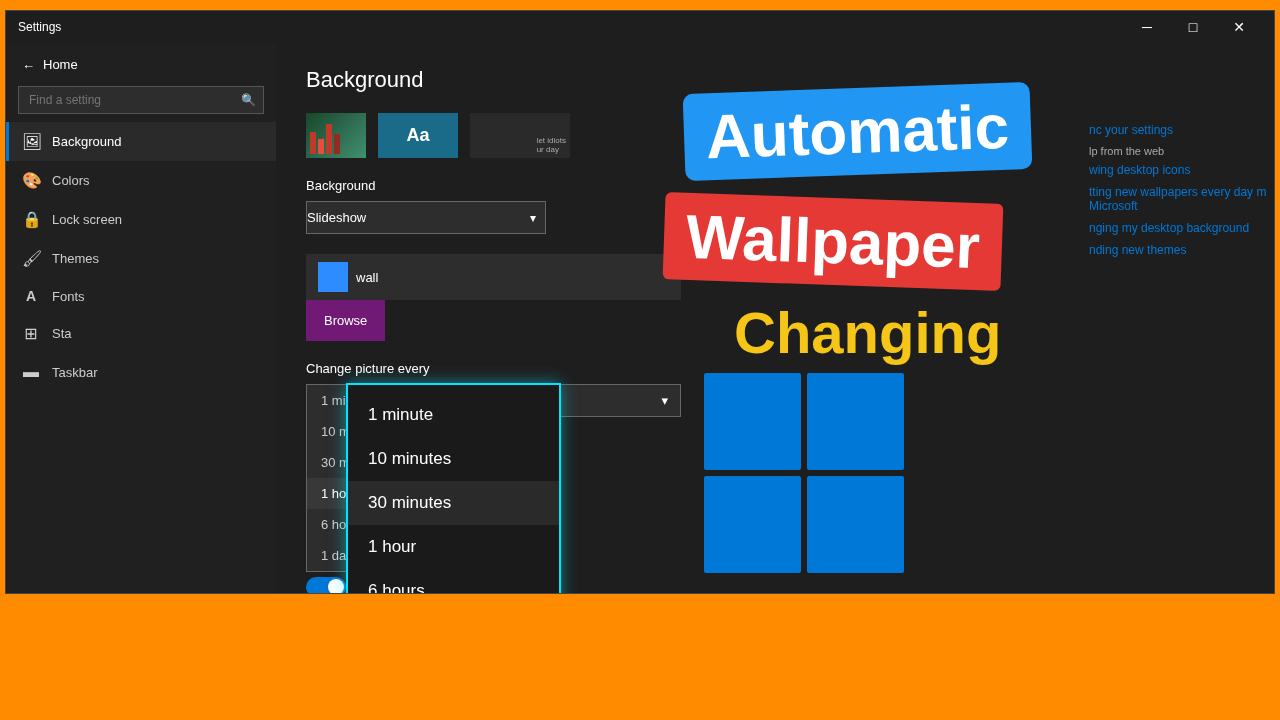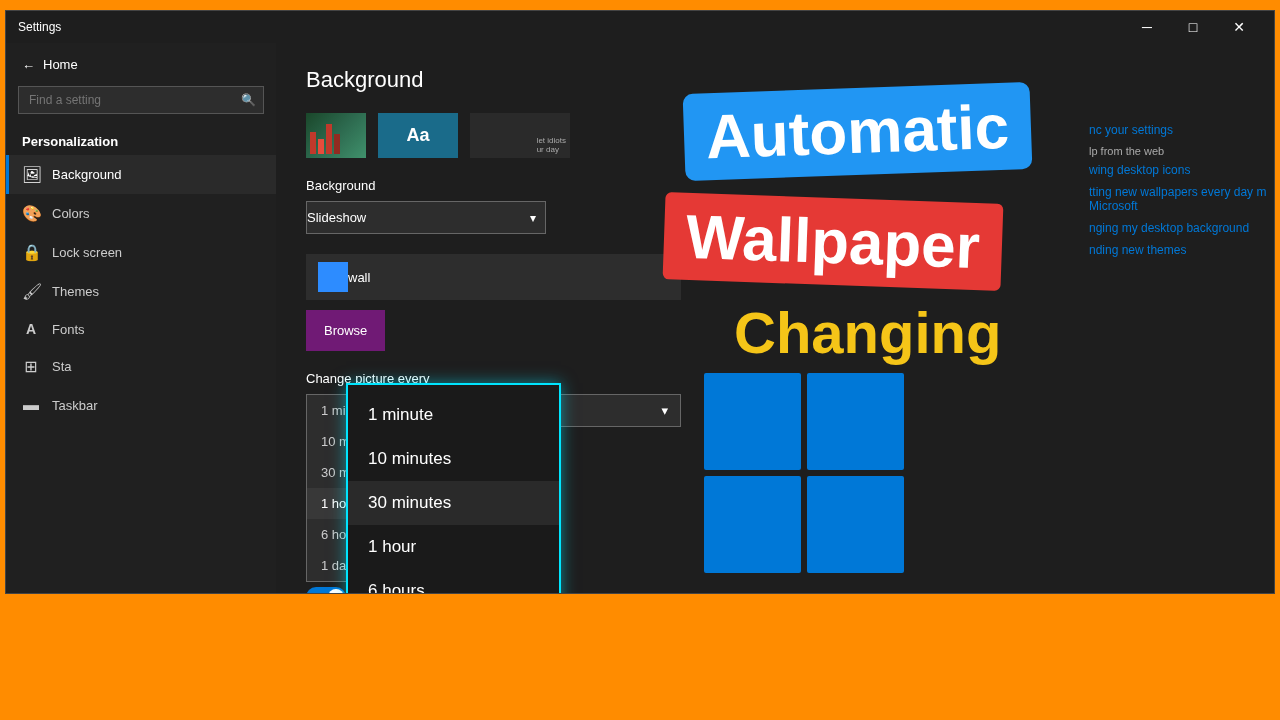--- a/index.html
+++ b/index.html
@@ -251,24 +251,24 @@
 
     .albums-label {
       color: #fff;
       font-size: 13px;
       margin-bottom: 8px;
     }
 
     .album-item {
       display: flex;
       align-items: center;
+      gap: 8px;
       background: #2d2d2d;
       width: 375px;
       padding: 8px 12px;
-      margin-bottom: 10px;
     }
 
     .album-thumb {
       width: 30px;
       height: 30px;
       background: #2d8cff;
       flex-shrink: 0;
     }
 
     .album-name {
@@ -499,21 +499,20 @@
       <div class="sidebar-back">
         <span>←</span>
         <span>Home</span>
       </div>
 
       <div class="sidebar-search">
         <input type="text" placeholder="Find a setting" style="">
         <span class="sidebar-search-icon">🔍</span>
       </div>
 
-      <div class="sidebar-section-title">Personalization</div>
 
       <div class="sidebar-item active">
         <span class="sidebar-item-icon">🖼</span>
         <span>Background</span>
       </div>
       <div class="sidebar-item">
         <span class="sidebar-item-icon">🎨</span>
         <span>Colors</span>
       </div>
       <div class="sidebar-item">

